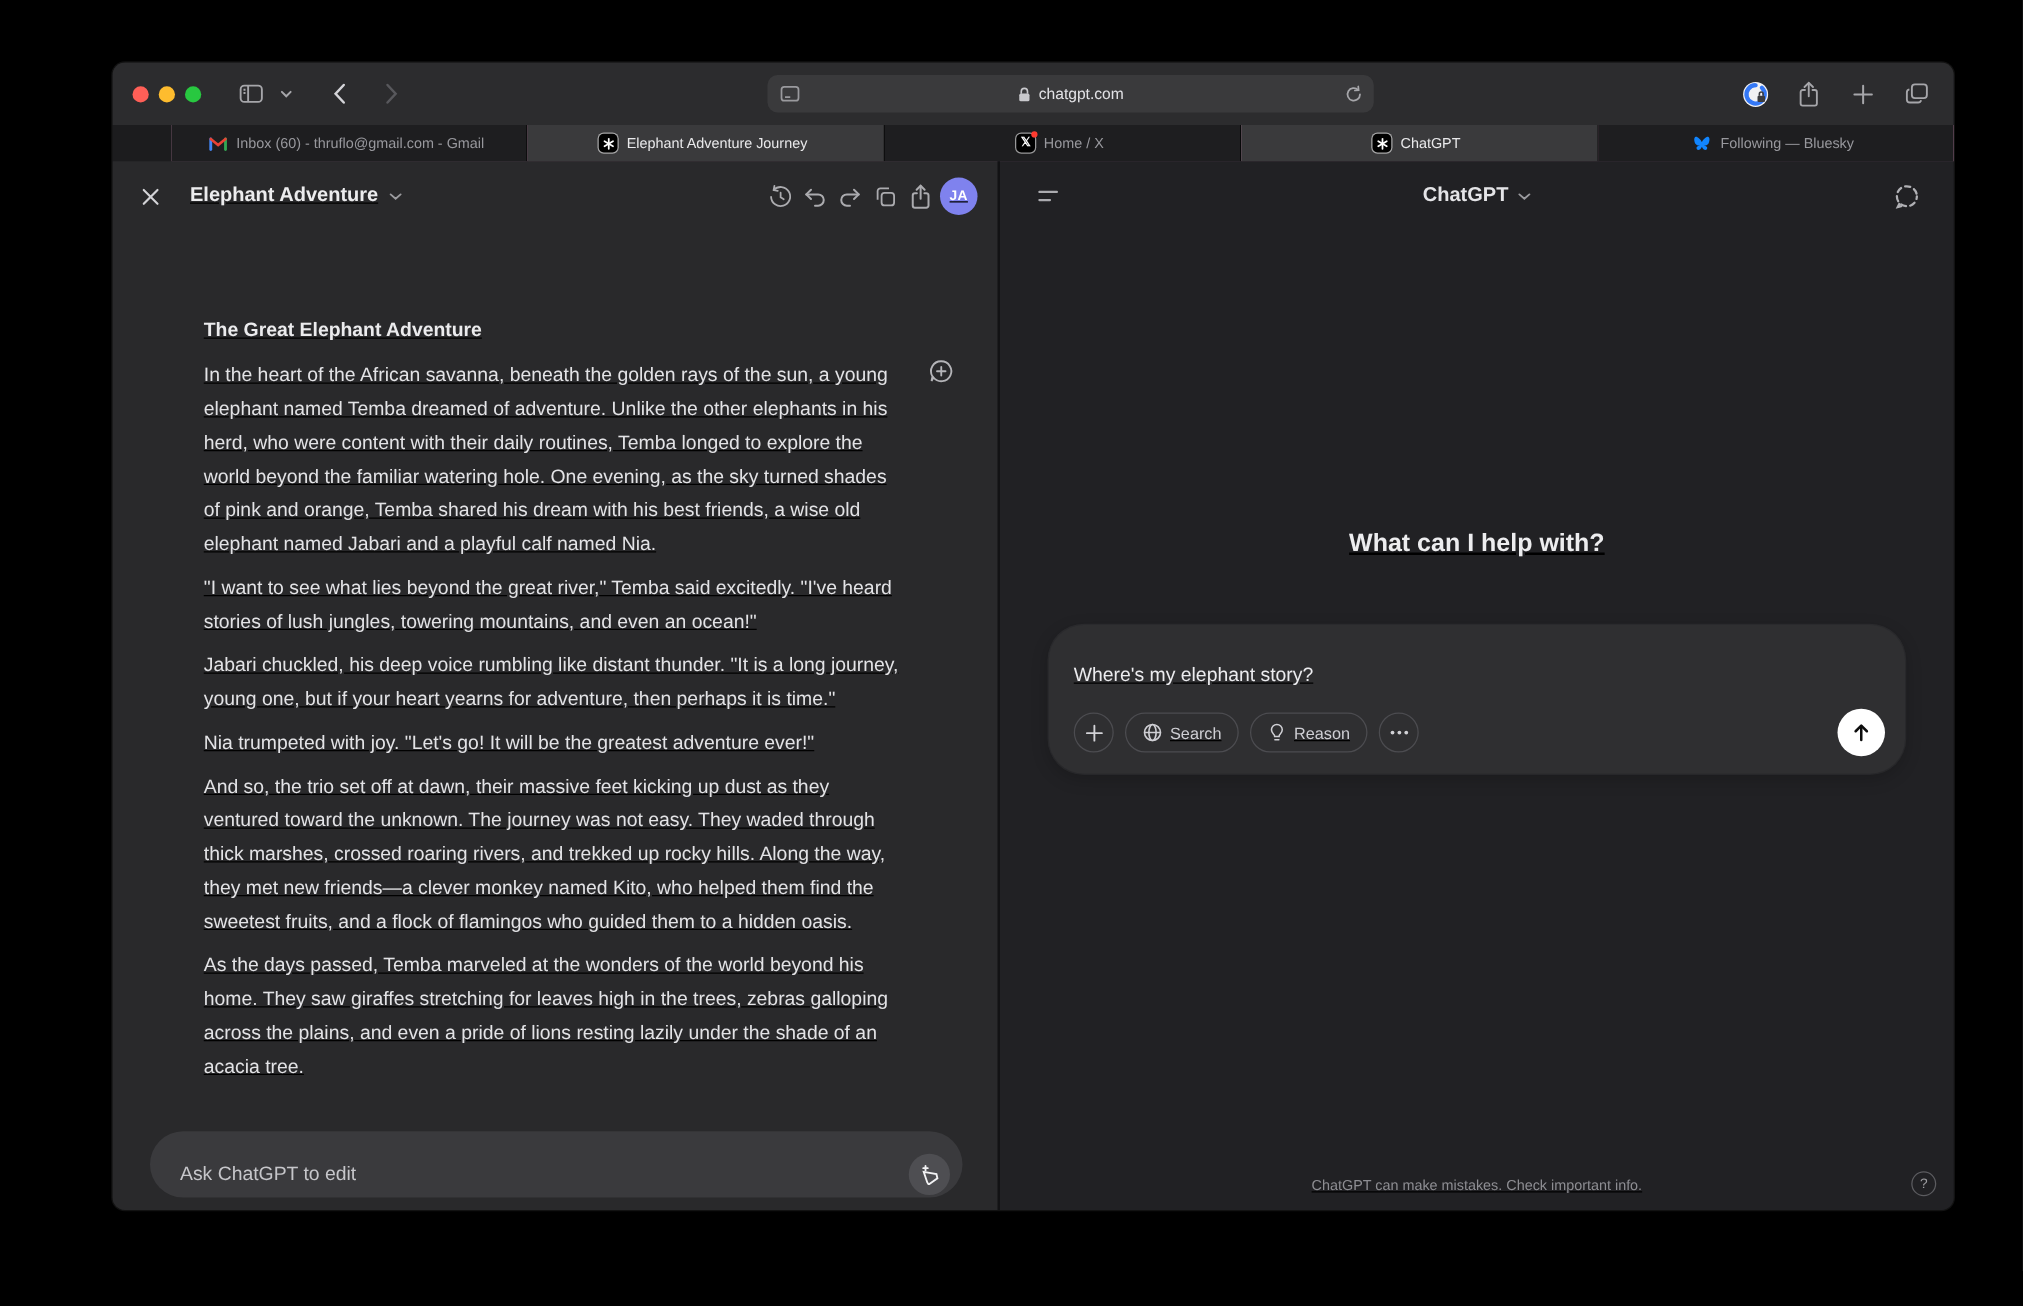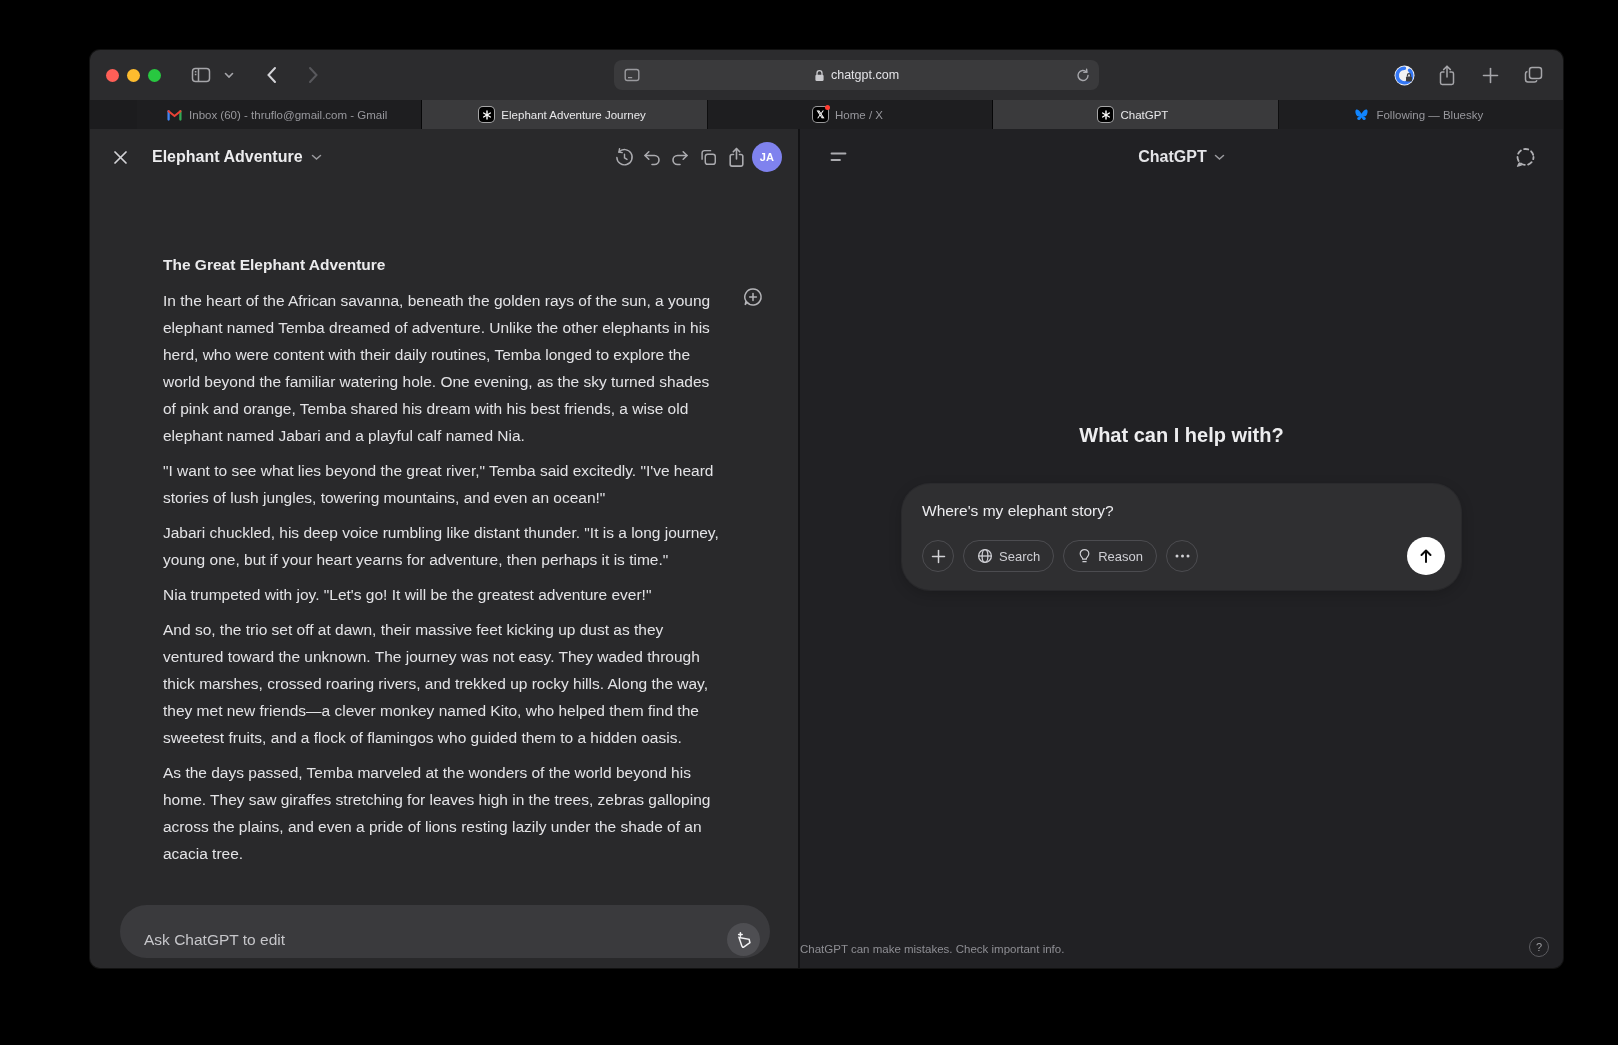--- a/index.html
+++ b/index.html
@@ -57,21 +57,21 @@
   .tab-icon { flex:0 0 auto; display:flex; }
   .sq-icon {
     width:15px; height:15px; border-radius:4px; background:#000;
     display:flex; align-items:center; justify-content:center; position:relative;
     box-shadow:0 0 0 1px rgba(255,255,255,.55);
   }
   .sq-icon .dot { position:absolute; top:-2px; right:-2px; width:5px; height:5px; border-radius:50%; background:#ff3b30; }
   .sq-icon .xg { color:#fff; font-size:10px; font-weight:700; line-height:1; }
 
   
-  .content { flex:1 1 auto; display:flex; min-height:0; }
+  .content { flex:1 1 auto; display:flex; min-height:0;text-decoration:underline; }
   .canvas-panel {
     width:710px; flex:0 0 710px; background:#29292b; position:relative;
     border-right:2px solid #121214; display:flex; flex-direction:column;
   }
   .chat-panel { flex:1 1 auto; background:#212124; position:relative; display:flex; flex-direction:column; }
 
   
   .panel-header { flex:0 0 56px; display:flex; align-items:center; padding:0 16px; }
   .icon-btn {
     background:none; border:none; padding:0; width:28px; height:28px; border-radius:6px;
@@ -107,41 +107,41 @@
     position:absolute; left:0; right:0; top:0; height:56px;
     display:flex; align-items:center; justify-content:center; gap:7px;
     color:#e4e4e7; font-size:16px; font-weight:600; pointer-events:none;
   }
   .chat-title .chev { color:#9a9a9e; }
   .temp-chat { margin-left:auto; color:#b0b0b4; }
   .hero {
     margin:233px 0 0 0; text-align:center; color:#ededef; font-size:20px; font-weight:700; line-height:34px;
   }
   .composer {
-    margin:32px auto 0; width:559px; min-height:106px; border-radius:28px; background:#2f2f31;
+    margin:48px auto 0; width:685px; min-height:106px; border-radius:28px; background:#2f2f31;
     box-shadow:0 0 0 1px rgba(255,255,255,.05), 0 4px 14px rgba(0,0,0,.2);
-    padding:17px 16px 14px 20px; display:flex; flex-direction:column;
+    padding:31px 16px 14px 20px; display:flex; flex-direction:column;
   }
   .composer-text { font-size:15.5px; color:#ececef; line-height:20px; padding-bottom:16px; }
   .composer-row { display:flex; align-items:center; gap:9px; }
   .round-btn {
     width:32px; height:32px; border-radius:50%; background:none; border:1px solid #4c4c50;
     color:#d2d2d6; display:flex; align-items:center; justify-content:center; padding:0;
   }
   .pill-btn {
     height:32px; border-radius:16px; background:none; border:1px solid #4c4c50; color:#cfcfd4;
     display:flex; align-items:center; gap:6px; padding:0 13px; font-size:13px;
     font-family:"Liberation Sans", sans-serif;
   }
   .send-btn {
     margin-left:auto; width:38px; height:38px; border-radius:50%; background:#fff; border:none;
     color:#0d0d0d; display:flex; align-items:center; justify-content:center; padding:0;
   }
   .chat-footer {
-    margin-top:auto; flex:0 0 38px; display:flex; align-items:center; 
+    margin-top:auto; flex:0 0 38px; display:flex; align-items:center; justify-content:center;
     color:#8e8e93; font-size:11.5px; position:relative;
   }
   .help-btn {
     position:absolute; right:14px; bottom:11px; width:20px; height:20px; border-radius:50%;
     background:none; border:1px solid #5c5c60; color:#9d9da1; font-size:11px;
     display:flex; align-items:center; justify-content:center; padding:0;
     font-family:"Liberation Sans", sans-serif;
   }
 </style>
 </head>

